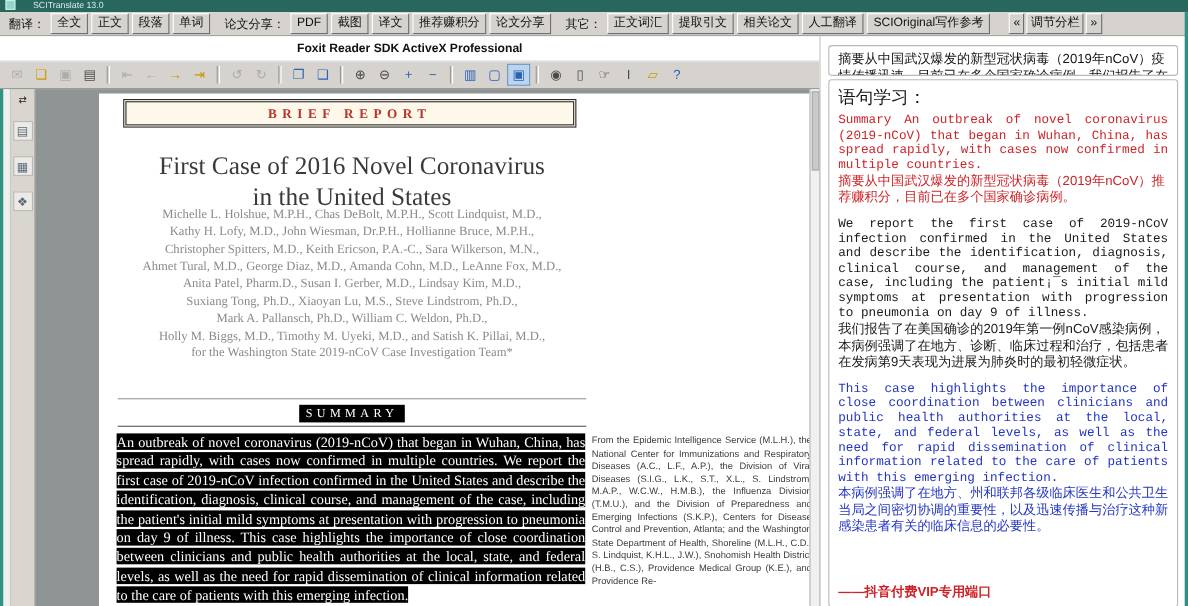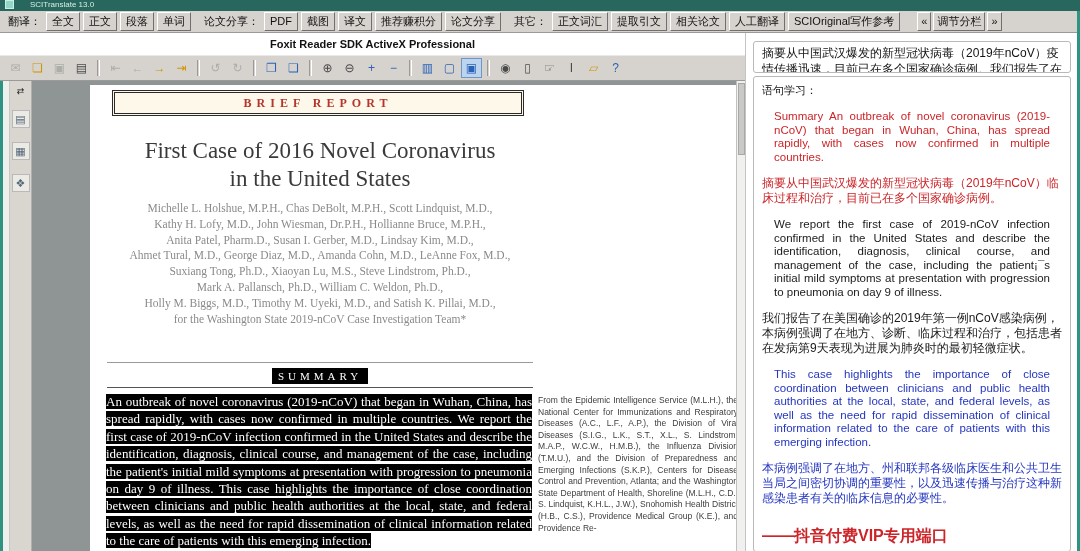--- a/index.html
+++ b/index.html
@@ -50,45 +50,45 @@
   .v-thumb{position:absolute;top:2px;left:1px;width:5px;height:70px;background:#c9c9c6;border:1px solid #a8a8a8;}
 
   
   .page{position:absolute;left:58px;top:4px;width:680px;height:620px;background:#fff;}
   .banner{position:absolute;left:22px;top:5px;width:406px;height:20px;border:3px double #2a2a2a;
           background:var(--banner-bg);display:flex;align-items:center;justify-content:center;}
   .banner span{color:var(--banner-red);font-family:"Liberation Serif",serif;font-size:12px;
                font-weight:bold;letter-spacing:5px;}
   .paper-title{position:absolute;left:10px;top:52px;width:440px;text-align:center;
                font-family:"Liberation Serif",serif;font-size:23px;line-height:28px;color:#3a3a3a;}
-  .authors{position:absolute;left:10px;top:116px;width:440px;text-align:center;
+  .authors{position:absolute;left:10px;top:103px;width:440px;text-align:center;
            font-family:"Liberation Serif",serif;font-size:11.5px;line-height:15.8px;color:#8a8a8a;}
   .rule1{position:absolute;left:17px;top:277px;width:426px;border-top:1px solid #9a9a9a;}
   .summary-head{position:absolute;left:17px;top:281px;width:426px;text-align:center;}
   .summary-head span{background:var(--selection-bg);color:#fff;font-family:"Liberation Serif",serif;
                      font-size:11px;letter-spacing:4px;padding:2px 6px;}
   .rule2{position:absolute;left:17px;top:302px;width:426px;border-top:1px solid #555;}
   .summary-text{position:absolute;left:16px;top:308px;width:426px;text-align:justify;margin:0;
                 font-family:"Liberation Serif",serif;font-size:13px;line-height:17.4px;}
   .summary-text span{background:var(--selection-bg);color:#fff;}
   .affiliation{position:absolute;left:448px;top:310px;width:200px;font-size:8.5px;line-height:11.6px;
                color:#3c3c3c;text-align:justify;}
 
   
   .right-panel{flex:1;background:#fff;border-left:1px solid #c4c4c4;padding:8px 9px 0 7px;
                box-sizing:border-box;display:flex;flex-direction:column;gap:3px;}
   .panel-box{border:1px solid #b9b9b9;border-radius:3px;padding:4px 8px;box-sizing:border-box;background:#fff;}
   .box1{height:112px;overflow:hidden;}
   .box2{flex:1;}
   .abstract{font-size:12px;line-height:15.6px;color:#141414;margin:0;}
-  .section-label{font-size:11px;color:#141414;margin:2px 0 3px;}
+  .section-label{font-size:16px;color:#141414;margin:2px 0 3px;}
   .pair{margin-bottom:10px;}
-  .pair-en{font-family:Liberation Sans, sans-serif;font-size:11.5px;line-height:13.5px;margin:12px;text-align:justify;}
+  .pair-en{font-family:Liberation Mono, monospace;font-size:11.5px;line-height:13.5px;margin:0;text-align:justify;}
   .pair-cn{font-size:12px;line-height:15px;margin:0;}
-  .footer-red{color:var(--panel-red);font-weight:bold;font-size:16px;margin-top:20px;}
+  .footer-red{color:var(--panel-red);font-weight:bold;font-size:12px;margin-top:44px;}
 </style>
 </head>
 <body>
 
 <div class="window">
 
   <div class="titlebar">
     <span class="app-icon"></span>
     <span>SCITranslate 13.0</span>
   </div>
@@ -176,22 +176,23 @@
             <div class="banner">
               <span>BRIEF REPORT</span>
             </div>
             <div class="paper-title">
               <div>First Case of 2016 Novel Coronavirus</div>
               <div>in the United States</div>
             </div>
             <div class="authors" id="authors">
                 <div>Michelle L. Holshue, M.P.H., Chas DeBolt, M.P.H., Scott Lindquist, M.D.,</div>
                 <div>Kathy H. Lofy, M.D., John Wiesman, Dr.P.H., Hollianne Bruce, M.P.H.,</div>
+                <div>Christopher Spitters, M.D., Keith Ericson, P.A.-C., Sara Wilkerson, M.N.,</div>
+                <div>Ahmet Tural, M.D., George Diaz, M.D., Amanda Cohn, M.D., LeAnne Fox, M.D.,</div>
                 <div>Anita Patel, Pharm.D., Susan I. Gerber, M.D., Lindsay Kim, M.D.,</div>
-                <div>Ahmet Tural, M.D., George Diaz, M.D., Amanda Cohn, M.D., LeAnne Fox, M.D.,</div>
                 <div>Suxiang Tong, Ph.D., Xiaoyan Lu, M.S., Steve Lindstrom, Ph.D.,</div>
                 <div>Mark A. Pallansch, Ph.D., William C. Weldon, Ph.D.,</div>
                 <div>Holly M. Biggs, M.D., Timothy M. Uyeki, M.D., and Satish K. Pillai, M.D.,</div>
                 <div>for the Washington State 2019-nCoV Case Investigation Team*</div>
               </div>
             <div class="rule1"></div>
             <div class="summary-head">
               <span>SUMMARY</span>
             </div>
             <div class="rule2"></div>
@@ -208,21 +209,21 @@
 
     <div class="right-panel">
       <div class="panel-box box1">
         <p class="abstract">摘要从中国武汉爆发的新型冠状病毒（2019年nCoV）疫情传播迅速，目前已在多个国家确诊病例。我们报告了在美国确诊的2019年第一例nCoV感染病例，并描述了该病例的识别、诊断、临床过程和治疗，包括患者在发病第9天表现为进展为肺炎时的最初轻微症状。本病例强调了在地方、州和联邦各级临床医生和公共卫生当局之间密切协调的重要性，以及迅速传播与治疗这种新感染患者有关的临床信息的必要性。</p>
       </div>
       <div class="panel-box box2">
         <div class="section-label">语句学习：</div>
         <div id="pairs">
             <div class="pair">
               <p class="pair-en" style="color: rgb(204, 36, 40);">Summary An outbreak of novel coronavirus (2019-nCoV) that began in Wuhan, China, has spread rapidly, with cases now confirmed in multiple countries.</p>
-              <p class="pair-cn" style="color: rgb(204, 36, 40);">摘要从中国武汉爆发的新型冠状病毒（2019年nCoV）临床过程和治疗，目前已在多个国家确诊病例。</p>
+              <p class="pair-cn" style="color: rgb(204, 36, 40);">摘要从中国武汉爆发的新型冠状病毒（2019年nCoV）推荐赚积分，目前已在多个国家确诊病例。</p>
             </div>
             <div class="pair">
               <p class="pair-en" style="color: rgb(26, 26, 26);">We report the first case of 2019-nCoV infection confirmed in the United States and describe the identification, diagnosis, clinical course, and management of the case, including the patient¡¯s initial mild symptoms at presentation with progression to pneumonia on day 9 of illness.</p>
               <p class="pair-cn" style="color: rgb(26, 26, 26);">我们报告了在美国确诊的2019年第一例nCoV感染病例，本病例强调了在地方、诊断、临床过程和治疗，包括患者在发病第9天表现为进展为肺炎时的最初轻微症状。</p>
             </div>
             <div class="pair">
               <p class="pair-en" style="color: rgb(36, 54, 192);">This case highlights the importance of close coordination between clinicians and public health authorities at the local, state, and federal levels, as well as the need for rapid dissemination of clinical information related to the care of patients with this emerging infection.</p>
               <p class="pair-cn" style="color: rgb(36, 54, 192);">本病例强调了在地方、州和联邦各级临床医生和公共卫生当局之间密切协调的重要性，以及迅速传播与治疗这种新感染患者有关的临床信息的必要性。</p>
             </div>
           </div>

